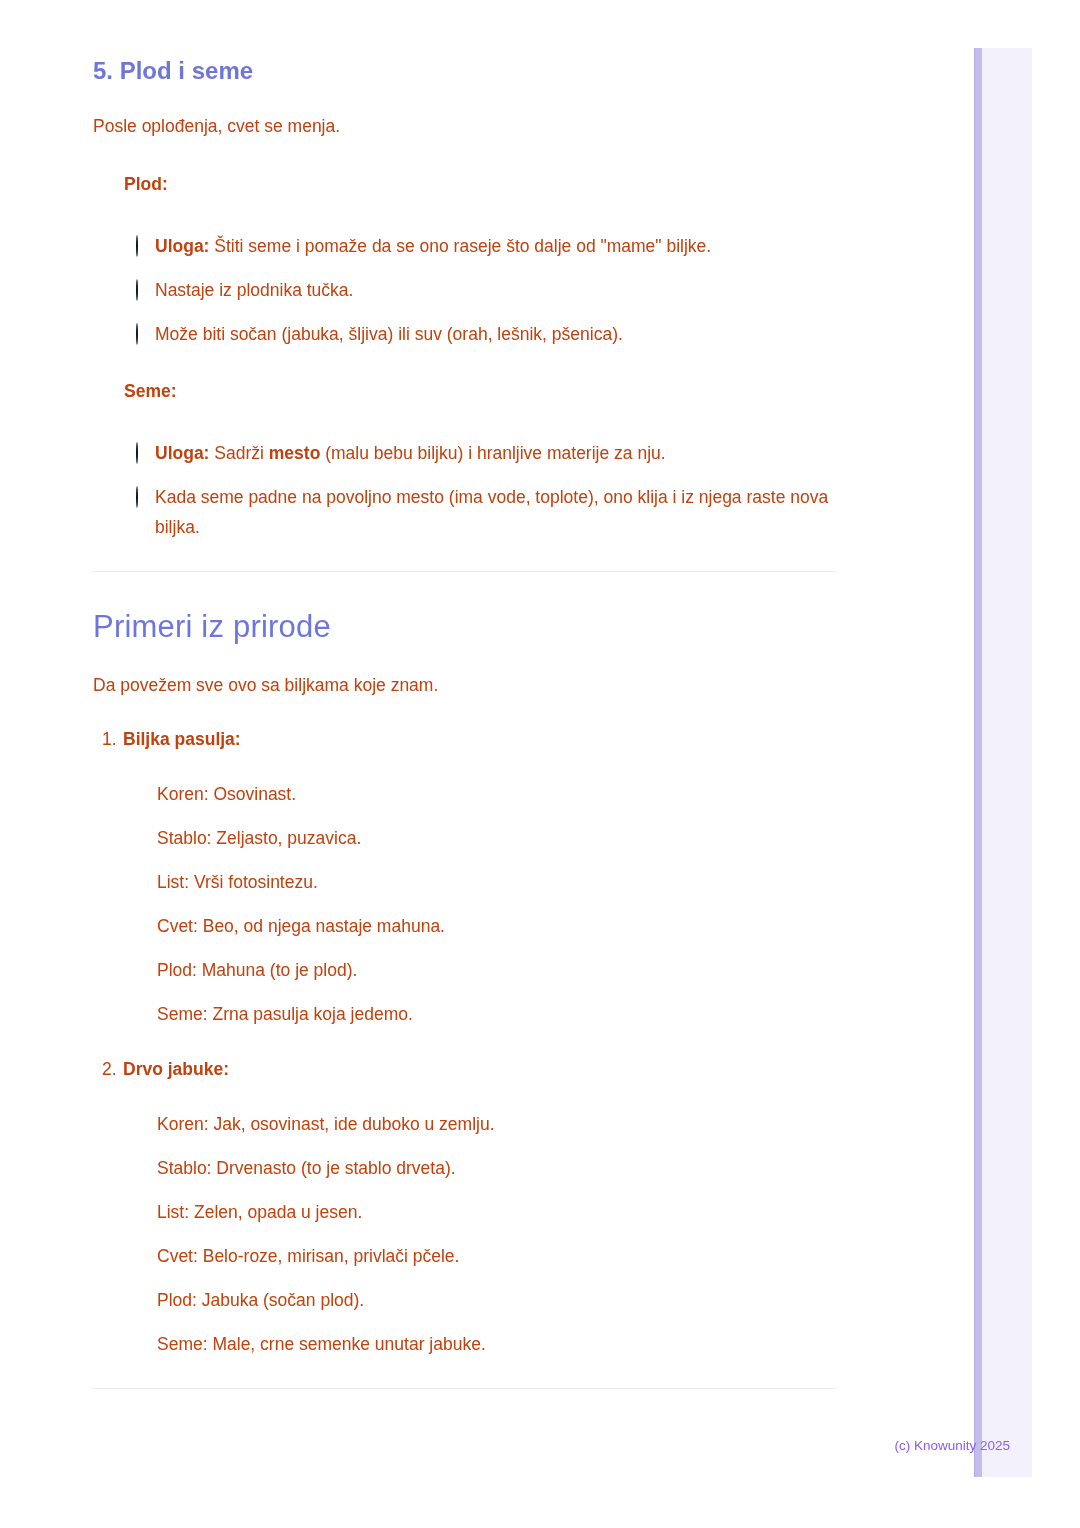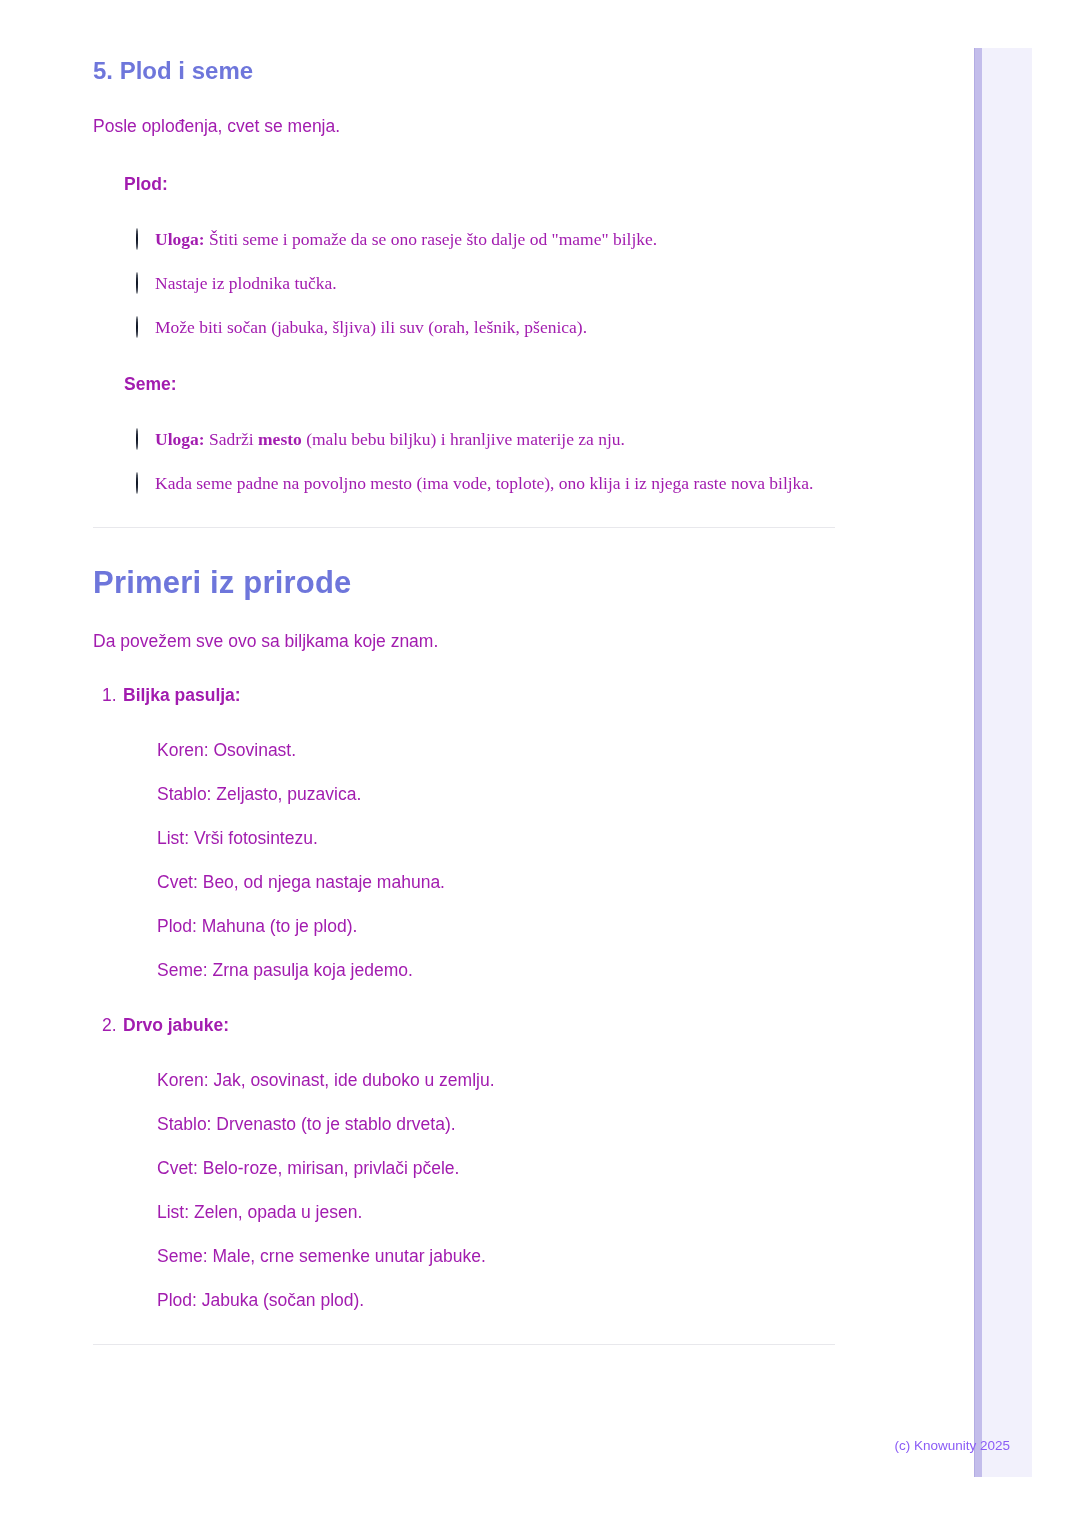--- a/index.html
+++ b/index.html
@@ -14,35 +14,35 @@
   .content{
     position:absolute;left:93px;top:0;width:742px;
   }
   .h-sub{
     margin:55px 0 0 0;
     font-size:24px;line-height:32px;font-weight:700;
     color:#6e76db;
   }
   .h-main{
     margin:36px 0 14px 0;
-    font-size:31px;line-height:38px;font-weight:700;
+    font-size:31px;line-height:38px;font-weight:400;
     color:#6e76db;
     letter-spacing:.2px;
   }
-  .body-text{font-size:17.5px;line-height:30px;color:#a21caf;}
+  .body-text{font-size:17.5px;line-height:30px;color:#c2410c;}
   .intro{margin-top:24px;}
   .b{font-weight:700;}
 
   
   .group-list{margin-top:28px;}
   .group + .group{margin-top:27px;}
   .li-row{display:flex;align-items:center;}
   .marker-1{flex:none;width:31px;padding-left:10px;box-sizing:border-box;}
   .dot{width:7px;height:7px;border-radius:50%;background:#111827;margin-top:12px;}
-  .sub-list{margin-top:25px;font-family:Liberation Serif, serif;}
+  .sub-list{margin-top:32px;}
   .sub-item{display:flex;align-items:flex-start;padding-left:43px;}
   .sub-item + .sub-item{margin-top:14px;}
   .marker-2{flex:none;width:19px;}
   .ring{width:8px;height:8px;border-radius:50%;border:1.5px solid #111827;box-sizing:border-box;margin-top:11px;}
   .li-text{flex:1;}
 
   
   .numbered-list{margin-top:24px;}
   .num-group + .num-group{margin-top:25px;}
   .num-marker{flex:none;width:30px;padding-left:9px;box-sizing:border-box;}
@@ -171,33 +171,33 @@
             <div class="num-item body-text">
               <span class="marker-3"><span class="dot"></span></span>
               <span class="li-text">Koren: Jak, osovinast, ide duboko u zemlju.</span>
             </div>
             <div class="num-item body-text">
               <span class="marker-3"><span class="dot"></span></span>
               <span class="li-text">Stablo: Drvenasto (to je stablo drveta).</span>
             </div>
             <div class="num-item body-text">
               <span class="marker-3"><span class="dot"></span></span>
+              <span class="li-text">List: Zelen, opada u jesen.</span>
+            </div>
+            <div class="num-item body-text">
+              <span class="marker-3"><span class="dot"></span></span>
               <span class="li-text">Cvet: Belo-roze, mirisan, privlači pčele.</span>
             </div>
             <div class="num-item body-text">
               <span class="marker-3"><span class="dot"></span></span>
-              <span class="li-text">List: Zelen, opada u jesen.</span>
+              <span class="li-text">Plod: Jabuka (sočan plod).</span>
             </div>
             <div class="num-item body-text">
               <span class="marker-3"><span class="dot"></span></span>
               <span class="li-text">Seme: Male, crne semenke unutar jabuke.</span>
-            </div>
-            <div class="num-item body-text">
-              <span class="marker-3"><span class="dot"></span></span>
-              <span class="li-text">Plod: Jabuka (sočan plod).</span>
             </div>
           </div>
         </div>
       </div>
 
     <hr class="divider">
 
   </div>
 
   <div class="side-panel"></div>

